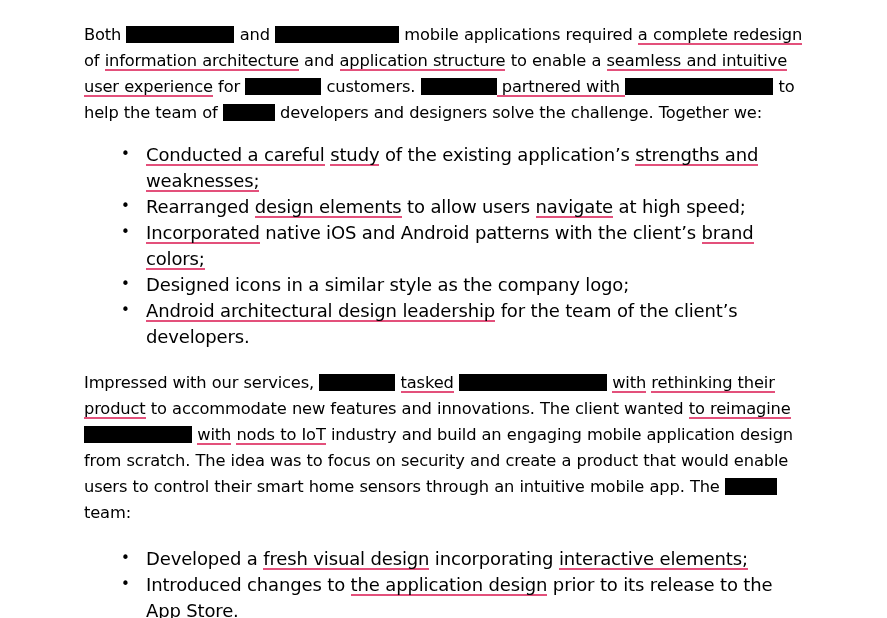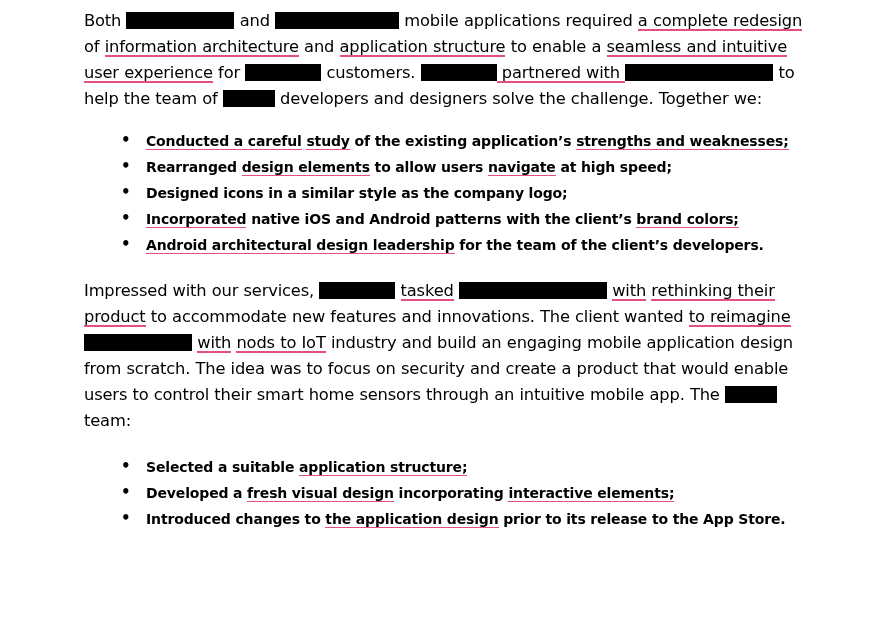--- a/index.html
+++ b/index.html
@@ -13,45 +13,44 @@
     overflow: hidden;
     font-family: "DejaVu Sans", "Liberation Sans", sans-serif;
     color: #000000;
   }
   #page {
     position: relative;
     width: 887px;
     height: 618px;
     background: #ffffff;
     box-sizing: border-box;
-    padding: 8px 80px 0 84px;
+    padding: 22px 80px 0 84px;
   }
   .para {
     font-size: 16.3px;
     line-height: 26px;
     letter-spacing: -0.15px;
     text-align: left;
     margin: 0;
     word-spacing: 0.2px;
   }
   .gap-md { height: 16px; }
   .gap-lg { height: 20px; }
 
   ul.bullets {
     list-style: none;
     margin: 0;
     padding: 0;
   }
   ul.bullets li {
     position: relative;
     padding-left: 62px;
-    font-size: 14px;
+    font-size: 18px;
     line-height: 26px;
     letter-spacing: -0.15px;
-    font-weight: bold;
   }
   ul.bullets li::before {
     content: "\2022";
     position: absolute;
     left: 37px;
     top: -1px;
     font-size: 15px;
     line-height: 26px;
     color: #000;
   }
@@ -96,31 +95,30 @@
 
 <div id="page">
 
   <p class="para"><span>Both </span><span class="redact r-l"></span><span> and </span><span class="redact r-xl"></span><span> mobile applications required </span><span class="ul">a complete redesign</span><span> of </span><span class="ul">information architecture</span><span> and </span><span class="ul">application structure</span><span> to enable a </span><span class="ul">seamless and intuitive user experience</span><span> for </span><span class="redact r-m"></span><span> customers. </span><span class="redact r-m"></span><span class="ul"> partnered with </span><span class="redact r-xxl"></span><span> to help the team of </span><span class="redact r-s"></span><span> developers and designers solve the challenge. Together we:</span></p>
 
   <div class="gap-md"></div>
 
   <ul class="bullets">
       <li><span class="ul">Conducted a careful</span><span> </span><span class="ul">study</span><span> of the existing application’s </span><span class="ul">strengths and weaknesses;</span></li>
       <li><span>Rearranged </span><span class="ul">design elements</span><span> to allow users </span><span class="ul">navigate</span><span> at high speed;</span></li>
+      <li><span class="ul">Incorporated</span><span> native iOS and Android patterns with the client’s </span><span class="ul">brand colors;</span></li>
       <li><span>Designed icons in a similar style as the company logo;</span></li>
-      <li><span class="ul">Incorporated</span><span> native iOS and Android patterns with the client’s </span><span class="ul">brand colors;</span></li>
       <li><span class="ul">Android architectural design leadership</span><span> for the team of the client’s developers.</span></li>
     </ul>
 
   <div class="gap-lg"></div>
 
   <p class="para"><span>Impressed with our services, </span><span class="redact r-m"></span><span> </span><span class="ul">tasked</span><span> </span><span class="redact r-xxl"></span><span> </span><span class="ul">with</span><span> </span><span class="ul">rethinking their product</span><span> to accommodate new features and innovations. The client wanted </span><span class="ul">to reimagine</span><span> </span><span class="redact r-l"></span><span> </span><span class="ul">with</span><span> </span><span class="ul">nods to IoT</span><span> industry and build an engaging mobile application design from scratch. The idea was to focus on security and create a product that would enable users to control their smart home sensors through an intuitive mobile app. The </span><span class="redact r-s"></span><span> team:</span></p>
 
   <div class="gap-lg"></div>
 
   <ul class="bullets">
-      <li><span>Selected a suitable </span><span class="ul">application structure;</span></li>
       <li><span>Developed a </span><span class="ul">fresh visual design</span><span> incorporating </span><span class="ul">interactive elements;</span></li>
       <li><span>Introduced changes to </span><span class="ul">the application design</span><span> prior to its release to the App Store.</span></li>
     </ul>
 
 
 </div>
 
 </body></html>

